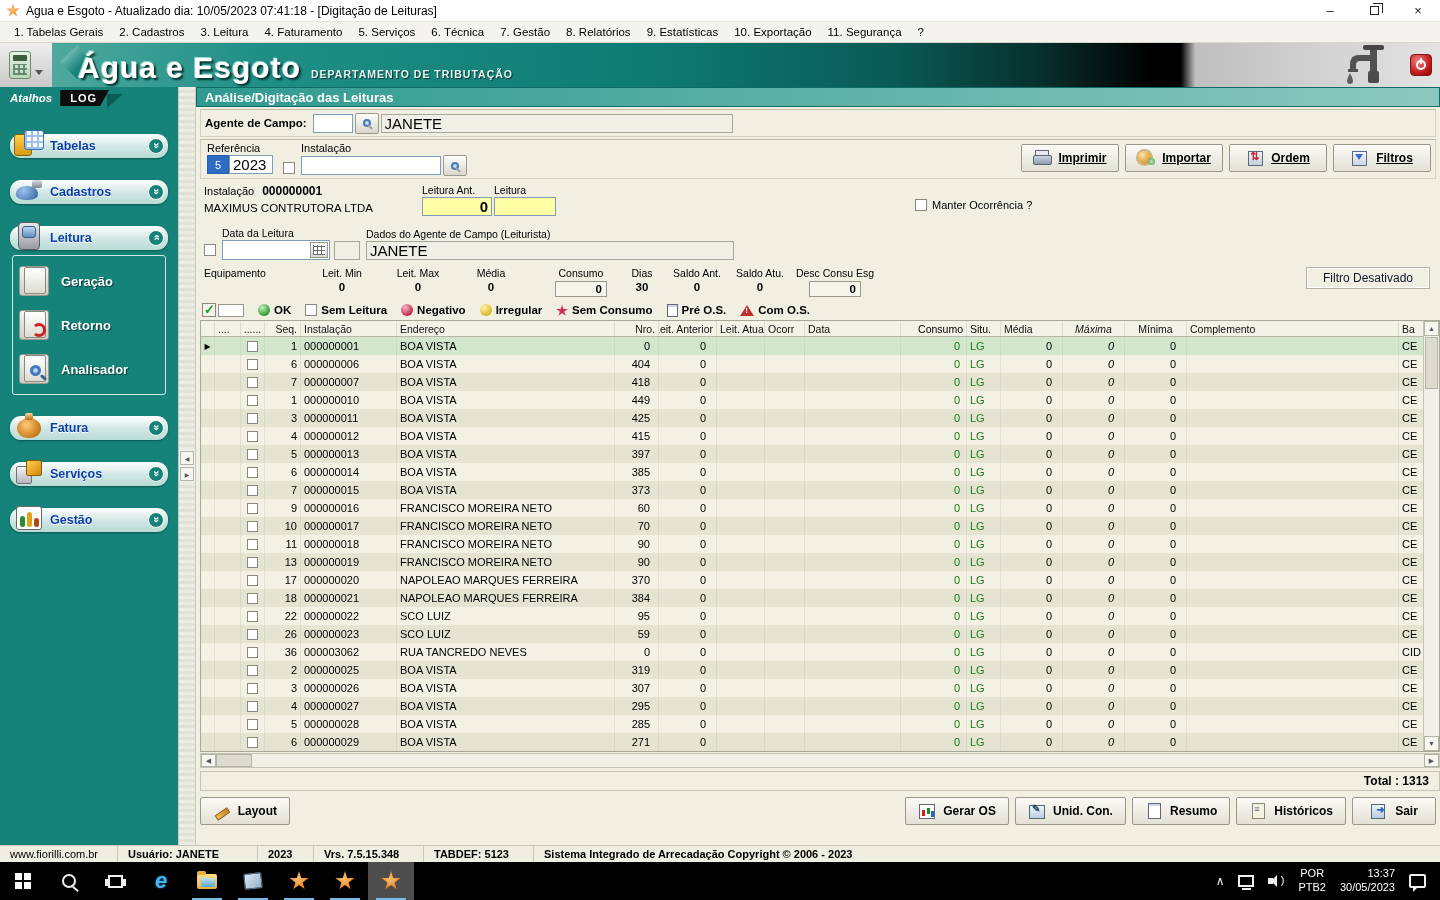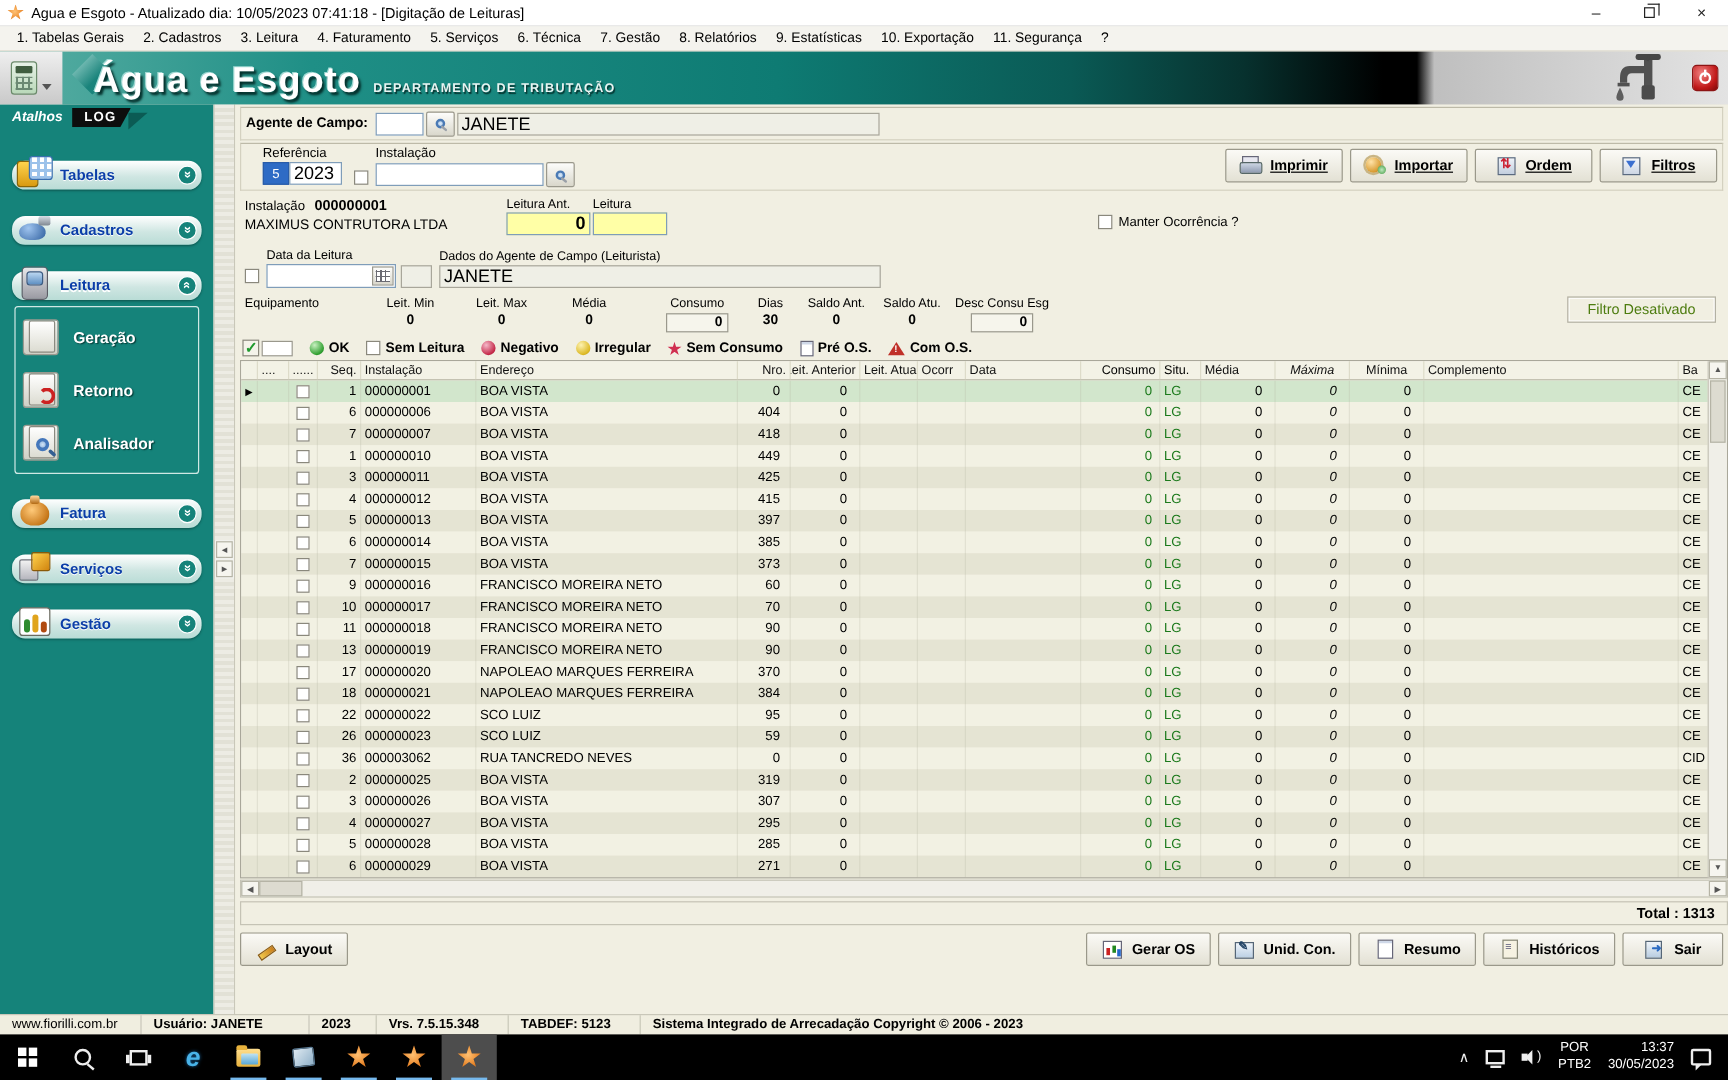--- a/index.html
+++ b/index.html
@@ -95,21 +95,21 @@
   .frame { border:1px solid #d4d1c0; border-top-color:#bdbaa8; background:#f1efe2; }
   .row1 { display:flex; align-items:center; height:28px; padding:0 4px; margin-bottom:2px; }
   .lab { font-weight:bold; font-size:11.5px; }
   .lab-n { font-size:11px; }
   .inp { background:#fff; border:1px solid #7f9db9; height:19px; font-size:15px; padding:0 3px; }
   .inp-ro { background:#efefe6; border:1px solid #a8a69a; }
   .search-btn { width:24px; height:21px; background:linear-gradient(180deg,#fdfdfb,#d9d7cb); border:1px solid #9a988c; border-radius:2px; display:flex; align-items:center; justify-content:center; margin:0 2px; }
   .mag { width:8px; height:8px; border:2px solid #4a7ab5; border-radius:50%; position:relative; background:radial-gradient(circle,#dceaf8,#a8c6e8); }
   .mag:before { content:""; position:absolute; right:-4px; bottom:-3px; width:6px; height:2px; background:#9aa0a8; transform:rotate(40deg); border-radius:1px; }
 
-  .row2 { display:flex; align-items:flex-start; height:40px; padding:2px 4px 0 16px; position:relative; margin-bottom:2px; }
+  .row2 { display:flex; align-items:flex-start; height:40px; padding:2px 4px 0 4px; position:relative; margin-bottom:2px; }
   .fcol { display:flex; flex-direction:column; gap:1px; }
   .frow { display:flex; align-items:center; }
   .month-box { width:22px; height:19px; background:#2e6bc5; color:#fff; border:1px solid #2a5ca8; display:flex; align-items:center; justify-content:center; font-size:11px; }
   .toolbar { position:absolute; right:4px; top:4px; display:flex; gap:6px;text-decoration:underline; }
   .tb-btn { width:98px; height:28px; background:linear-gradient(180deg,#fbfaf6,#e3e1d4); border:1px solid #9a988a; border-radius:2px; display:flex; align-items:center; justify-content:center; gap:7px; font-weight:bold; font-size:12px; }
   .i16 { width:18px; height:16px; position:relative; display:inline-block; }
   .ip-printer:before { content:""; position:absolute; left:2px; top:0; width:12px; height:6px; background:#e8e8f0; border:1px solid #667; }
   .ip-printer:after { content:""; position:absolute; left:0; top:5px; width:17px; height:8px; background:linear-gradient(180deg,#cdd6e4,#8e9ab0); border:1px solid #566; border-radius:2px; }
   .ip-import:before { content:""; position:absolute; left:1px; top:1px; width:13px; height:13px; border-radius:50%; background:radial-gradient(circle at 35% 30%,#ffe3a8,#d89a30 70%,#9a6a14); box-shadow:0 0 0 2px #c9b584; }
   .ip-import:after { content:""; position:absolute; right:0; bottom:1px; width:7px; height:7px; border-radius:50%; background:radial-gradient(circle,#bfe8bf,#3f9a3f); }
@@ -135,21 +135,21 @@
   .cal-btn { width:18px; height:16px; background:linear-gradient(180deg,#fdfdfb,#d9d7cb); border:1px solid #9a988c; margin-right:1px; position:relative; }
   .cal-btn:before { content:""; position:absolute; inset:2px; background:
      repeating-linear-gradient(0deg,#6a6a72 0 1px,transparent 1px 4px),
      repeating-linear-gradient(90deg,#6a6a72 0 1px,transparent 1px 4px), #fff; }
 
   .row5 { display:flex; align-items:flex-start; padding:2px 4px 2px 4px; height:34px; position:relative; }
   .stat { display:flex; flex-direction:column; align-items:center; margin-right:0; }
   .stat .s-lab { font-size:10.5px; }
   .stat .s-val { font-weight:bold; font-size:11.5px; margin-top:2px; }
   .stat-box { border:1px solid #9a988c; background:#f6f5ec; padding:1px 4px; min-width:52px; text-align:right; }
-  .filtro-btn { position:absolute; right:6px; top:2px; width:124px; height:22px; border:1px solid #b3b1a3; background:#f1efe2; color:#4d7c0f; font-size:12px; display:flex; align-items:center; justify-content:center; box-shadow:inset 0 0 0 1px #fff; }
+  .filtro-btn { position:absolute; right:6px; top:2px; width:124px; height:22px; border:1px solid #b3b1a3; background:#f1efe2; color:#0f172a; font-size:12px; display:flex; align-items:center; justify-content:center; box-shadow:inset 0 0 0 1px #fff; }
 
   
   .legend { display:flex; align-items:center; gap:14px; padding:4px 4px 3px 6px; }
   .lg-item { display:flex; align-items:center; gap:4px; font-weight:bold; font-size:11.5px; }
   .sphere { width:12px; height:12px; border-radius:50%; }
   .sp-green { background:radial-gradient(circle at 35% 30%,#c8f0c0,#2e9e2e 70%,#15641a); }
   .sp-red { background:radial-gradient(circle at 35% 30%,#f5b8c8,#c42848 70%,#7c0f26); }
   .sp-yellow { background:radial-gradient(circle at 35% 30%,#fdf2b0,#dcb822 70%,#93770c); }
   .red-star { color:#d03050; font-size:13px; line-height:1; text-shadow:0 0 1px #fff; }
   .doc-ic { width:11px; height:13px; background:#fff; border:1px solid #667; box-shadow:inset 0 2px 0 #cfd8e8; }
@@ -418,20 +418,21 @@
     </div>
 
     <div class="side-scroll">
       <div class="sp"></div>
       <div class="mini-btn">◀</div>
       <div class="mini-btn">▶</div>
       <div class="sp"></div>
     </div>
 
     <div class="main">
+      <div class="page-title">Análise/Digitação das Leituras</div>
 
       <div class="panel">
 
         <div class="row1 frame">
           <span class="lab">Agente de Campo:</span>
           <input class="inp" style="width: 40px; margin-left: 6px;" value="">
           <span class="search-btn">
               <span class="mag"></span>
             </span>
           <input class="inp inp-ro" style="width: 352px;" readonly="" value="JANETE">

